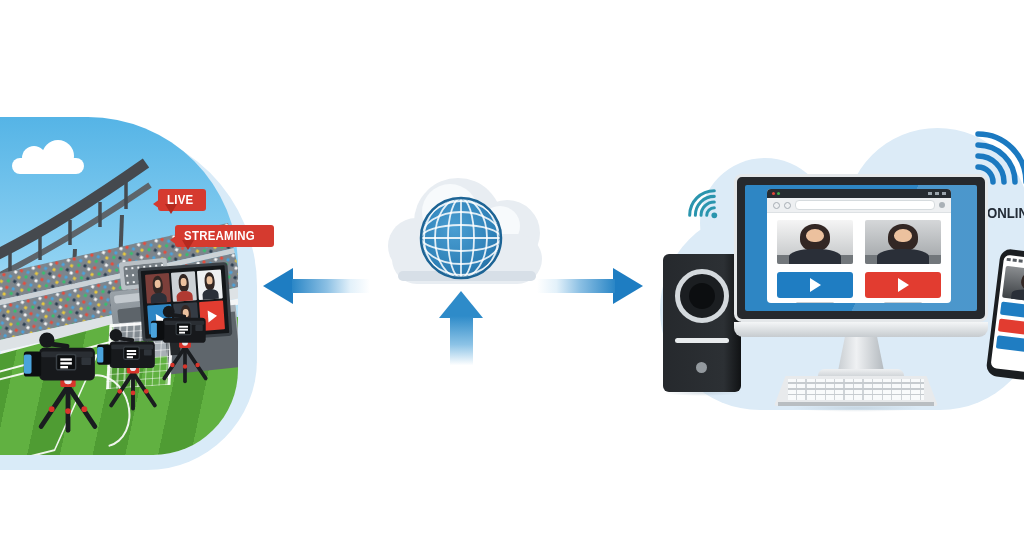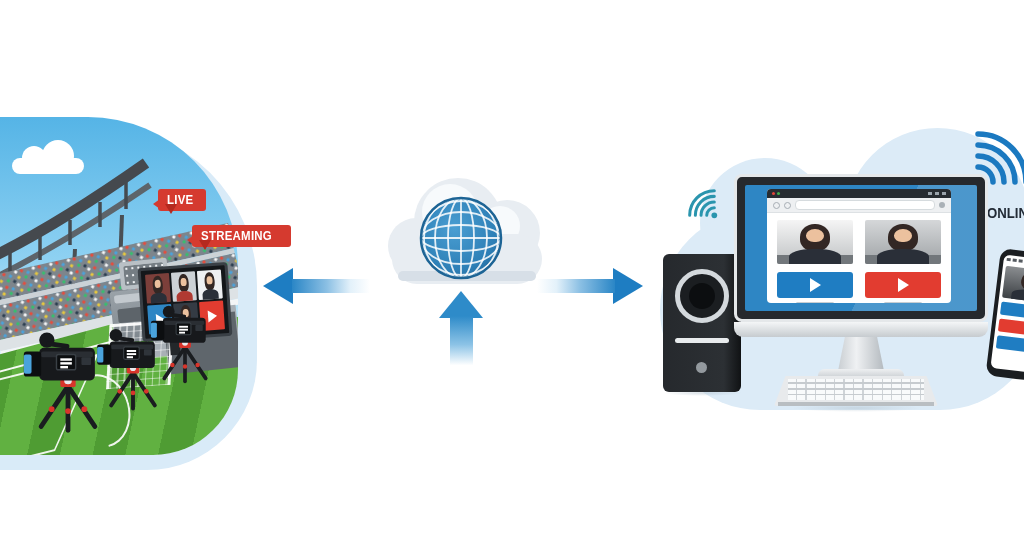--- a/index.html
+++ b/index.html
@@ -73,21 +73,21 @@
   .person .face{position:absolute;left:38.5%;top:20%;width:23%;height:30%;background:#ecc19e;border-radius:50% 50% 45% 45%;}
   .person.red::after{background:#b03a32;}
 
   
   .tag{position:absolute;background:#d53a2f;color:#fff;font-weight:700;font-size:13px;line-height:1;
     padding:4px 9px 5px;border-radius:3px;z-index:30;white-space:nowrap;}
   .tag .t{display:inline-block;transform:scaleX(.88);transform-origin:0 50%;letter-spacing:.3px;}
   .tag::before{content:"";position:absolute;left:-10px;top:45%;border:5px solid transparent;border-right:7px solid #d53a2f;}
   .tag::after{content:"";position:absolute;left:7px;bottom:-9px;border:6px solid transparent;border-top:10px solid #b5291f;}
   .tag-live{left:158px;top:189px;}
-  .tag-streaming{left:192px;top:225px;}
+  .tag-streaming{left:175px;top:225px;}
 
   
   .hub{left:388px;top:178px;width:158px;height:112px;}
   .lobe{position:absolute;background:#e8edf2;border-radius:50%;}
   .lobe-l{left:0;top:40px;width:56px;height:56px;}
   .lobe-m{left:26px;top:0;width:88px;height:88px;}
   .lobe-r{left:86px;top:22px;width:66px;height:66px;}
   .lobe-hl{background:#f7fafc;}
   .hl-m{left:34px;top:6px;width:56px;height:56px;}
   .hl-r{left:92px;top:28px;width:40px;height:40px;}

